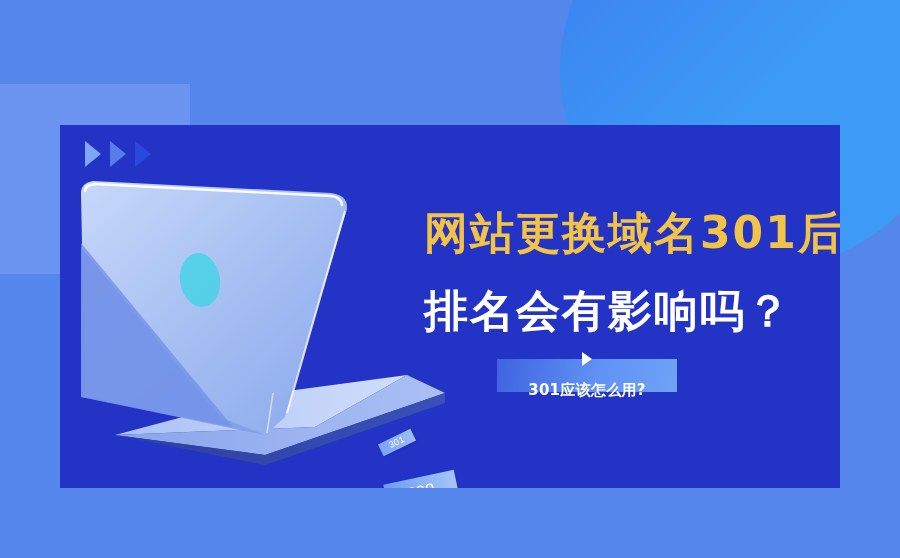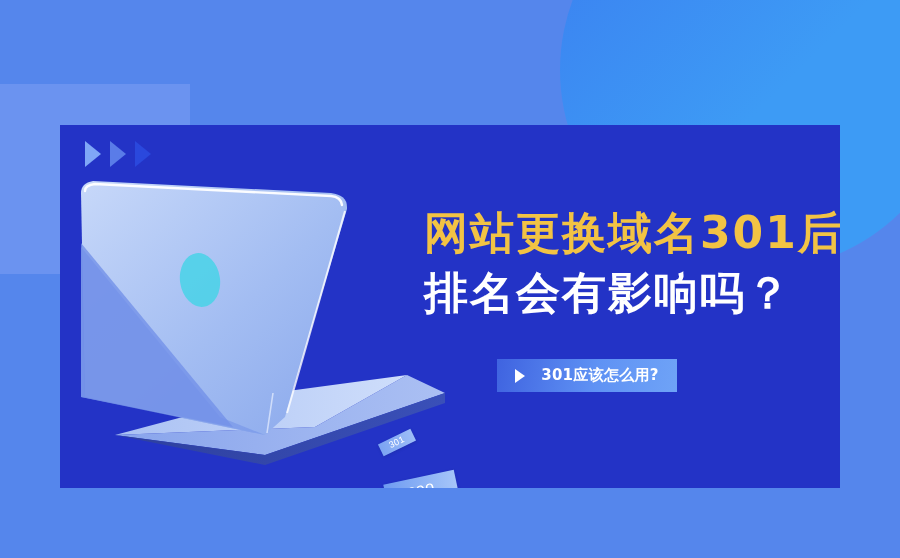--- a/index.html
+++ b/index.html
@@ -61,32 +61,33 @@
   }
 
   
   .headline{position:absolute;left:364px;top:85px;width:440px;}
   .line1{
     font-size:44px;font-weight:700;color:#f2c344;letter-spacing:2px;
     line-height:1.05;white-space:nowrap;
     font-family:"DejaVu Sans","Liberation Sans",sans-serif;
   }
   .line2{
-    margin-top:14px;
+    margin-top:32px;
     font-size:44px;font-weight:700;color:#ffffff;letter-spacing:2px;
     line-height:1.05;white-space:nowrap;
     font-family:"DejaVu Sans","Liberation Sans",sans-serif;
   }
 
   
   .cta{
     position:absolute;left:437px;top:234px;width:180px;height:33px;
     background:linear-gradient(100deg,#3f63e0 0%,#5f92f4 55%,#6fa3f7 100%);
     display:flex;align-items:center;justify-content:center;gap:15px;
     cursor:pointer;
+    flex-direction:column;
   }
   .cta-arrow{
     width:0;height:0;border-top:7px solid transparent;border-bottom:7px solid transparent;
     border-left:10px solid #ffffff;margin-right:1px;
   }
   .cta-label{
     color:#ffffff;font-size:15px;font-weight:700;letter-spacing:.3px;
     font-family:"DejaVu Sans","Liberation Sans",sans-serif;white-space:nowrap;
   }
 </style>

